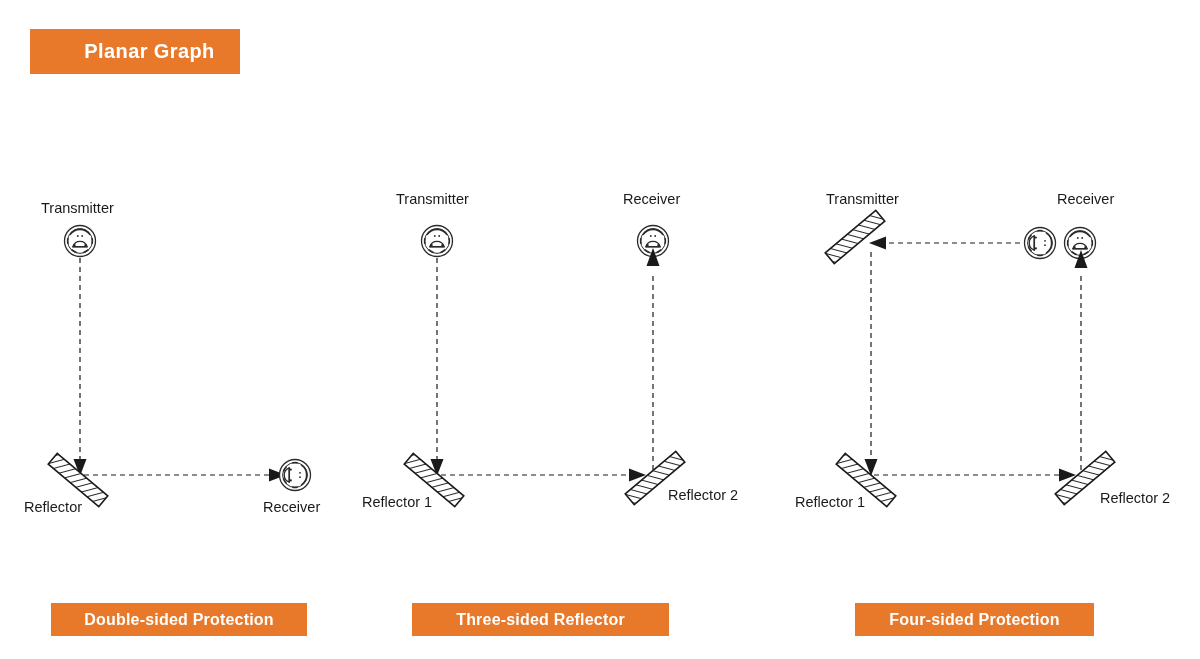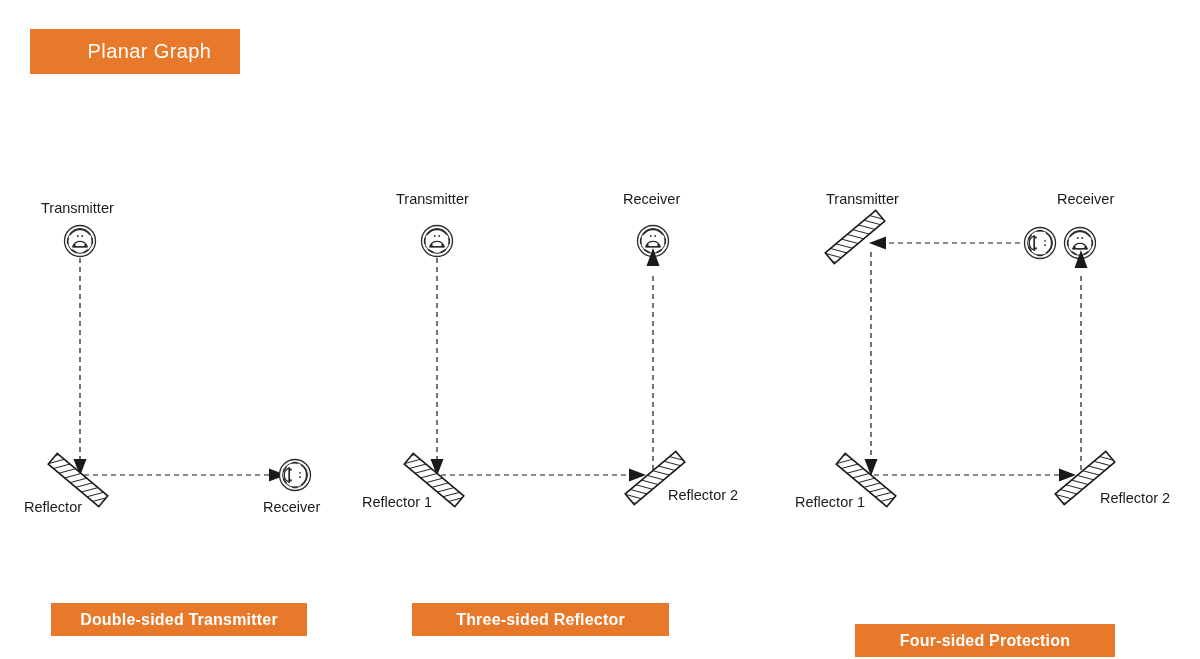--- a/index.html
+++ b/index.html
@@ -25,21 +25,21 @@
     width: 210px;
     height: 45px;
     background: #e8792b;
     display: flex;
     align-items: center;
     justify-content: center;
   }
   .title-banner span {
     color: #ffffff;
     font-size: 20px;
-    font-weight: normal;
+    font-weight: bold;
     letter-spacing: 0.4px;
     margin-left: 29px;
   }
 
   
   .diagram-area {
     position: absolute;
     left: 0;
     top: 0;
     width: 1200px;
@@ -60,21 +60,21 @@
   }
   .footer-banner span {
     color: #ffffff;
     font-size: 16px;
     font-weight: bold;
     letter-spacing: 0.2px;
     white-space: nowrap;
   }
   #footer-0 { left: 51px;  top: 603px; width: 256px; }
   #footer-1 { left: 412px; top: 603px; width: 257px; }
-  #footer-2 { left: 855px; top: 624px; width: 260px; }
+  #footer-2 { left: 855px; top: 603px; width: 239px; }
 
   
   .lbl {
     font-family: "Liberation Sans", sans-serif;
     font-size: 14.5px;
     fill: #1a1a1a;
   }
 </style>
 </head>
 <body>
@@ -225,20 +225,20 @@
     <line x1="1081" y1="470" x2="1081" y2="276" stroke="#1a1a1a" stroke-width="1.2" stroke-dasharray="5,4"></line>
     <polygon points="1081,250 1074.5,268 1087.5,268" fill="#1a1a1a"></polygon>
 
     <text class="lbl" x="795" y="507">Reflector 1</text>
     <text class="lbl" x="1100" y="503">Reflector 2</text>
   </g>
 </svg>
 </div>
 
 <div class="footer-banner" id="footer-0">
-  <span>Double-sided Transmitter</span>
+  <span>Double-sided Protection</span>
 </div>
 <div class="footer-banner" id="footer-1">
   <span>Three-sided Reflector</span>
 </div>
 <div class="footer-banner" id="footer-2">
   <span>Four-sided Protection</span>
 </div>
 
 </body></html>

